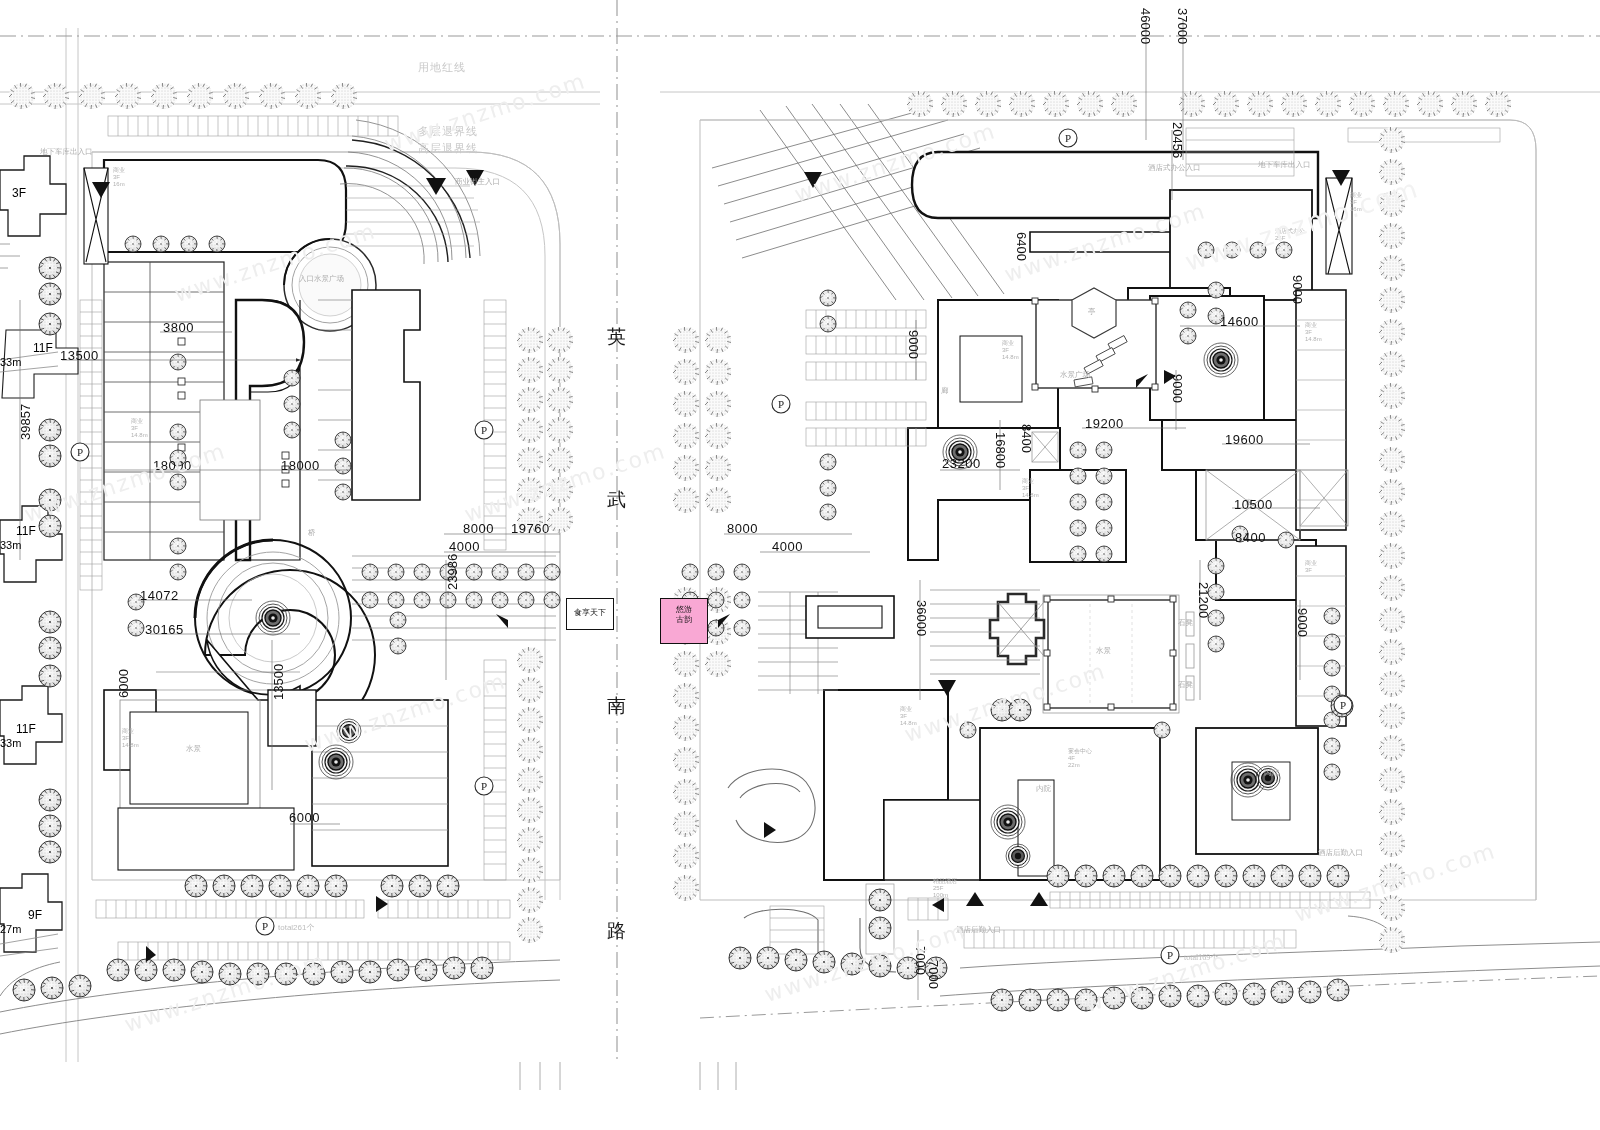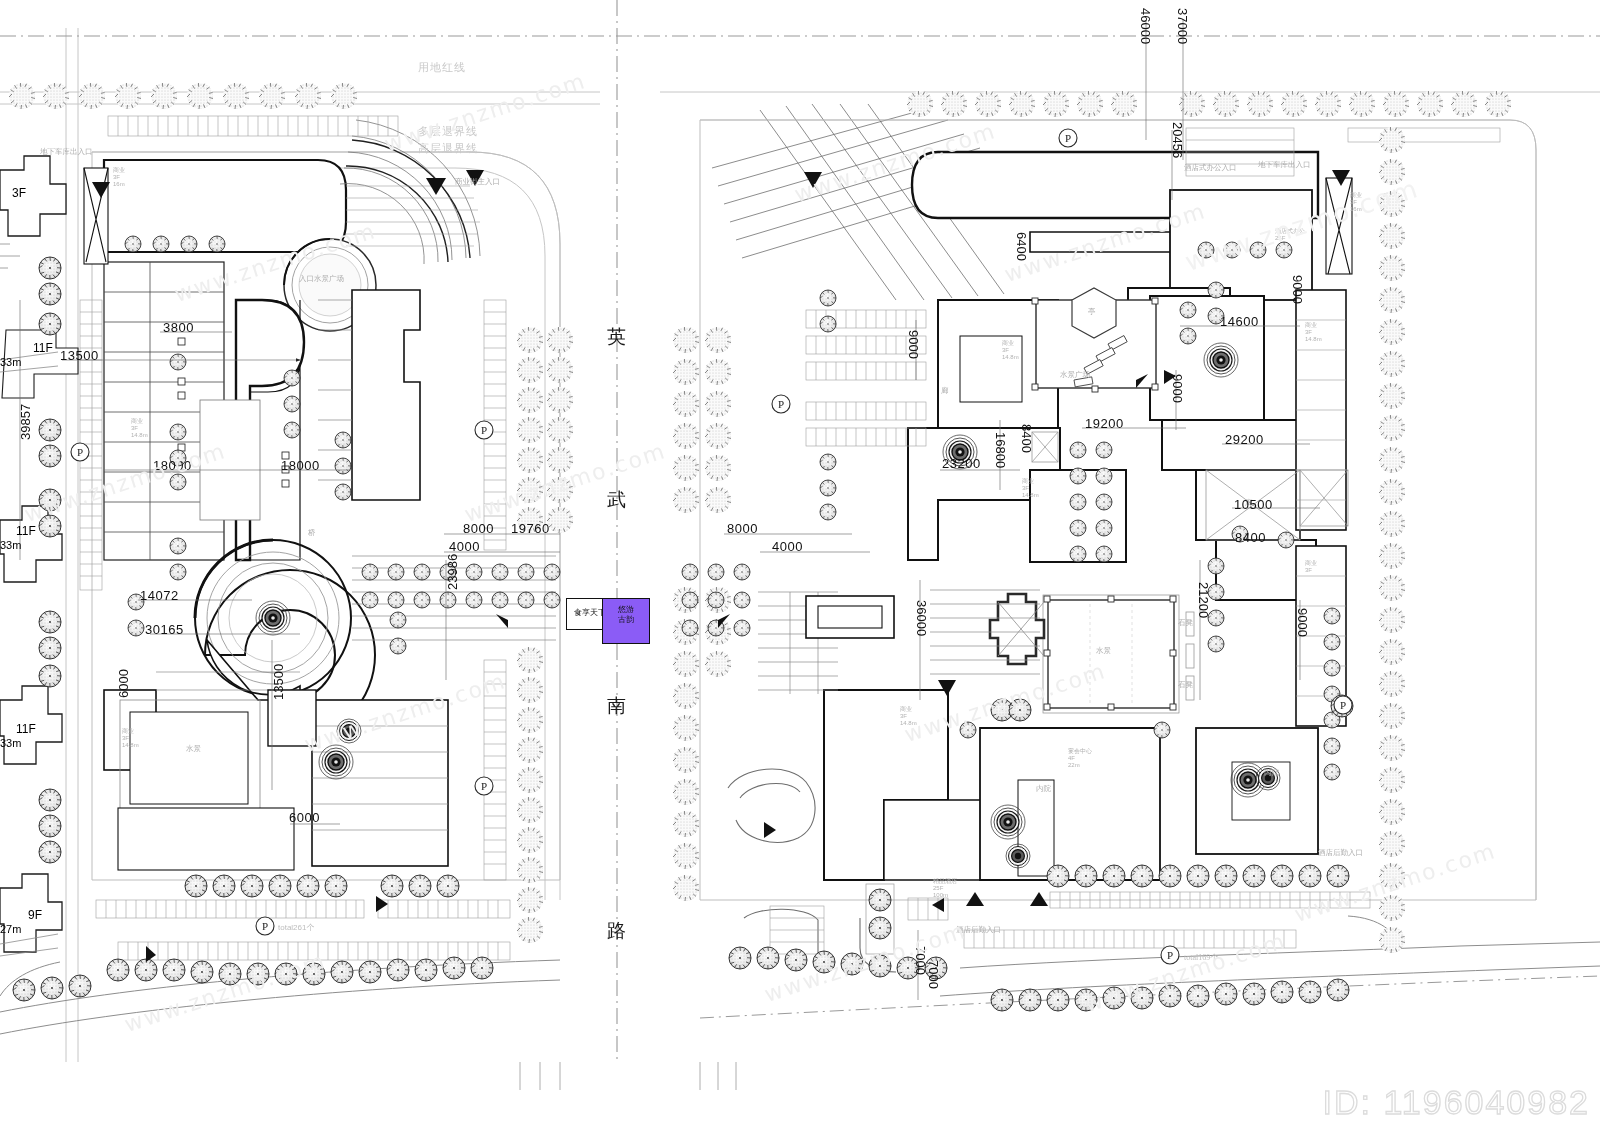--- a/index.html
+++ b/index.html
@@ -859,28 +859,28 @@
   <div class="txt roadname" style="left:607px;top:693px;">南</div>
   <div class="txt roadname" style="left:607px;top:918px;">路</div>
 
   <div class="txt lbl-red" style="left:418px;top:60px;">用地红线</div>
   <div class="txt lbl-red" style="left:418px;top:124px;">多层退界线</div>
   <div class="txt lbl-red" style="left:418px;top:141px;">高层退界线</div>
 
   <div class="txt lbl-gray8" style="left:455px;top:177px;">商业街主入口</div>
   <div class="txt lbl-gray8" style="left:40px;top:147px;">地下车库出入口</div>
   <div class="txt lbl-gray8" style="left:1258px;top:160px;">地下车库出入口</div>
-  <div class="txt lbl-gray8" style="left:1148px;top:163px;margin-left:36px;">酒店式办公入口</div>
+  <div class="txt lbl-gray8" style="left:1148px;top:163px;">酒店式办公入口</div>
   <div class="txt lbl-gray8" style="left:956px;top:925px;">酒店后勤入口</div>
   <div class="txt lbl-gray8" style="left:1318px;top:848px;">酒店后勤入口</div>
 
   <div class="mark" style="left:566px;top:598px;width:46px;height:30px;border:1.4px solid #111;background:#fff;">
     <div class="boxlbl" style="margin-top:9px;">食享天下</div>
   </div>
-  <div class="mark" style="left:602px;top:598px;width:46px;height:44px;border:1.4px solid #111;background:#8b5cf6;">
+  <div class="mark" style="left:660px;top:598px;width:46px;height:44px;border:1.4px solid #111;background:#f9a8d4;">
     <div class="boxlbl" style="margin-top:6px;">悠游</div>
     <div class="boxlbl">古韵</div>
   </div>
 
   <div class="txt lbl-gray" style="left:1350px;top:192px;">
     <div>商业</div>
     <div>3F</div>
     <div>16m</div>
   </div>
   <div class="txt lbl-gray" style="left:131px;top:418px;">
@@ -989,21 +989,21 @@
   <div class="txt lbl-dim-v" style="left:928px;top:946px;transform:rotate(90deg);">7000</div>
   <div class="txt lbl-dim-v" style="left:941px;top:960px;transform:rotate(90deg);">7000</div>
   <div class="txt lbl-dim-v" style="left:1305px;top:275px;transform:rotate(90deg);">9000</div>
   <div class="txt lbl-dim-v" style="left:1029px;top:232px;transform:rotate(90deg);">6400</div>
 
   <div class="txt lbl-dim" style="left:727px;top:521px;">8000</div>
   <div class="txt lbl-dim" style="left:772px;top:539px;">4000</div>
   <div class="txt lbl-dim" style="left:942px;top:456px;">23200</div>
   <div class="txt lbl-dim" style="left:1085px;top:416px;">19200</div>
   <div class="txt lbl-dim" style="left:1220px;top:314px;">14600</div>
-  <div class="txt lbl-dim" style="left:1225px;top:432px;">29200</div>
+  <div class="txt lbl-dim" style="left:1225px;top:432px;">19600</div>
   <div class="txt lbl-dim" style="left:1234px;top:497px;">10500</div>
   <div class="txt lbl-dim" style="left:1235px;top:530px;">8400</div>
 
   <svg class="layer" viewBox="0 0 1600 1130">
     <use href="#pmark" x="80" y="452"></use>
     <use href="#pmark" x="484" y="430"></use>
     <use href="#pmark" x="484" y="786"></use>
     <use href="#pmark" x="265" y="926"></use>
     <use href="#pmark" x="781" y="404"></use>
     <use href="#pmark" x="1068" y="138"></use>
@@ -1021,15 +1021,14 @@
   <div class="wm" style="left:460px;top:470px;">www.znzmo.com</div>
   <div class="wm" style="left:790px;top:150px;">www.znzmo.com</div>
   <div class="wm" style="left:1000px;top:230px;">www.znzmo.com</div>
   <div class="wm" style="left:1180px;top:210px;color:#f2f2f2;font-size:26px;">www.znzmo.com</div>
   <div class="wm" style="left:900px;top:690px;">www.znzmo.com</div>
   <div class="wm" style="left:760px;top:950px;">www.znzmo.com</div>
   <div class="wm" style="left:1290px;top:870px;">www.znzmo.com</div>
   <div class="wm" style="left:1080px;top:960px;">www.znzmo.com</div>
   <div class="wm" style="left:380px;top:100px;">www.znzmo.com</div>
 
-  <div class="wmid">ID: 1196040982</div>
 
 </div>
 
 </body></html>

